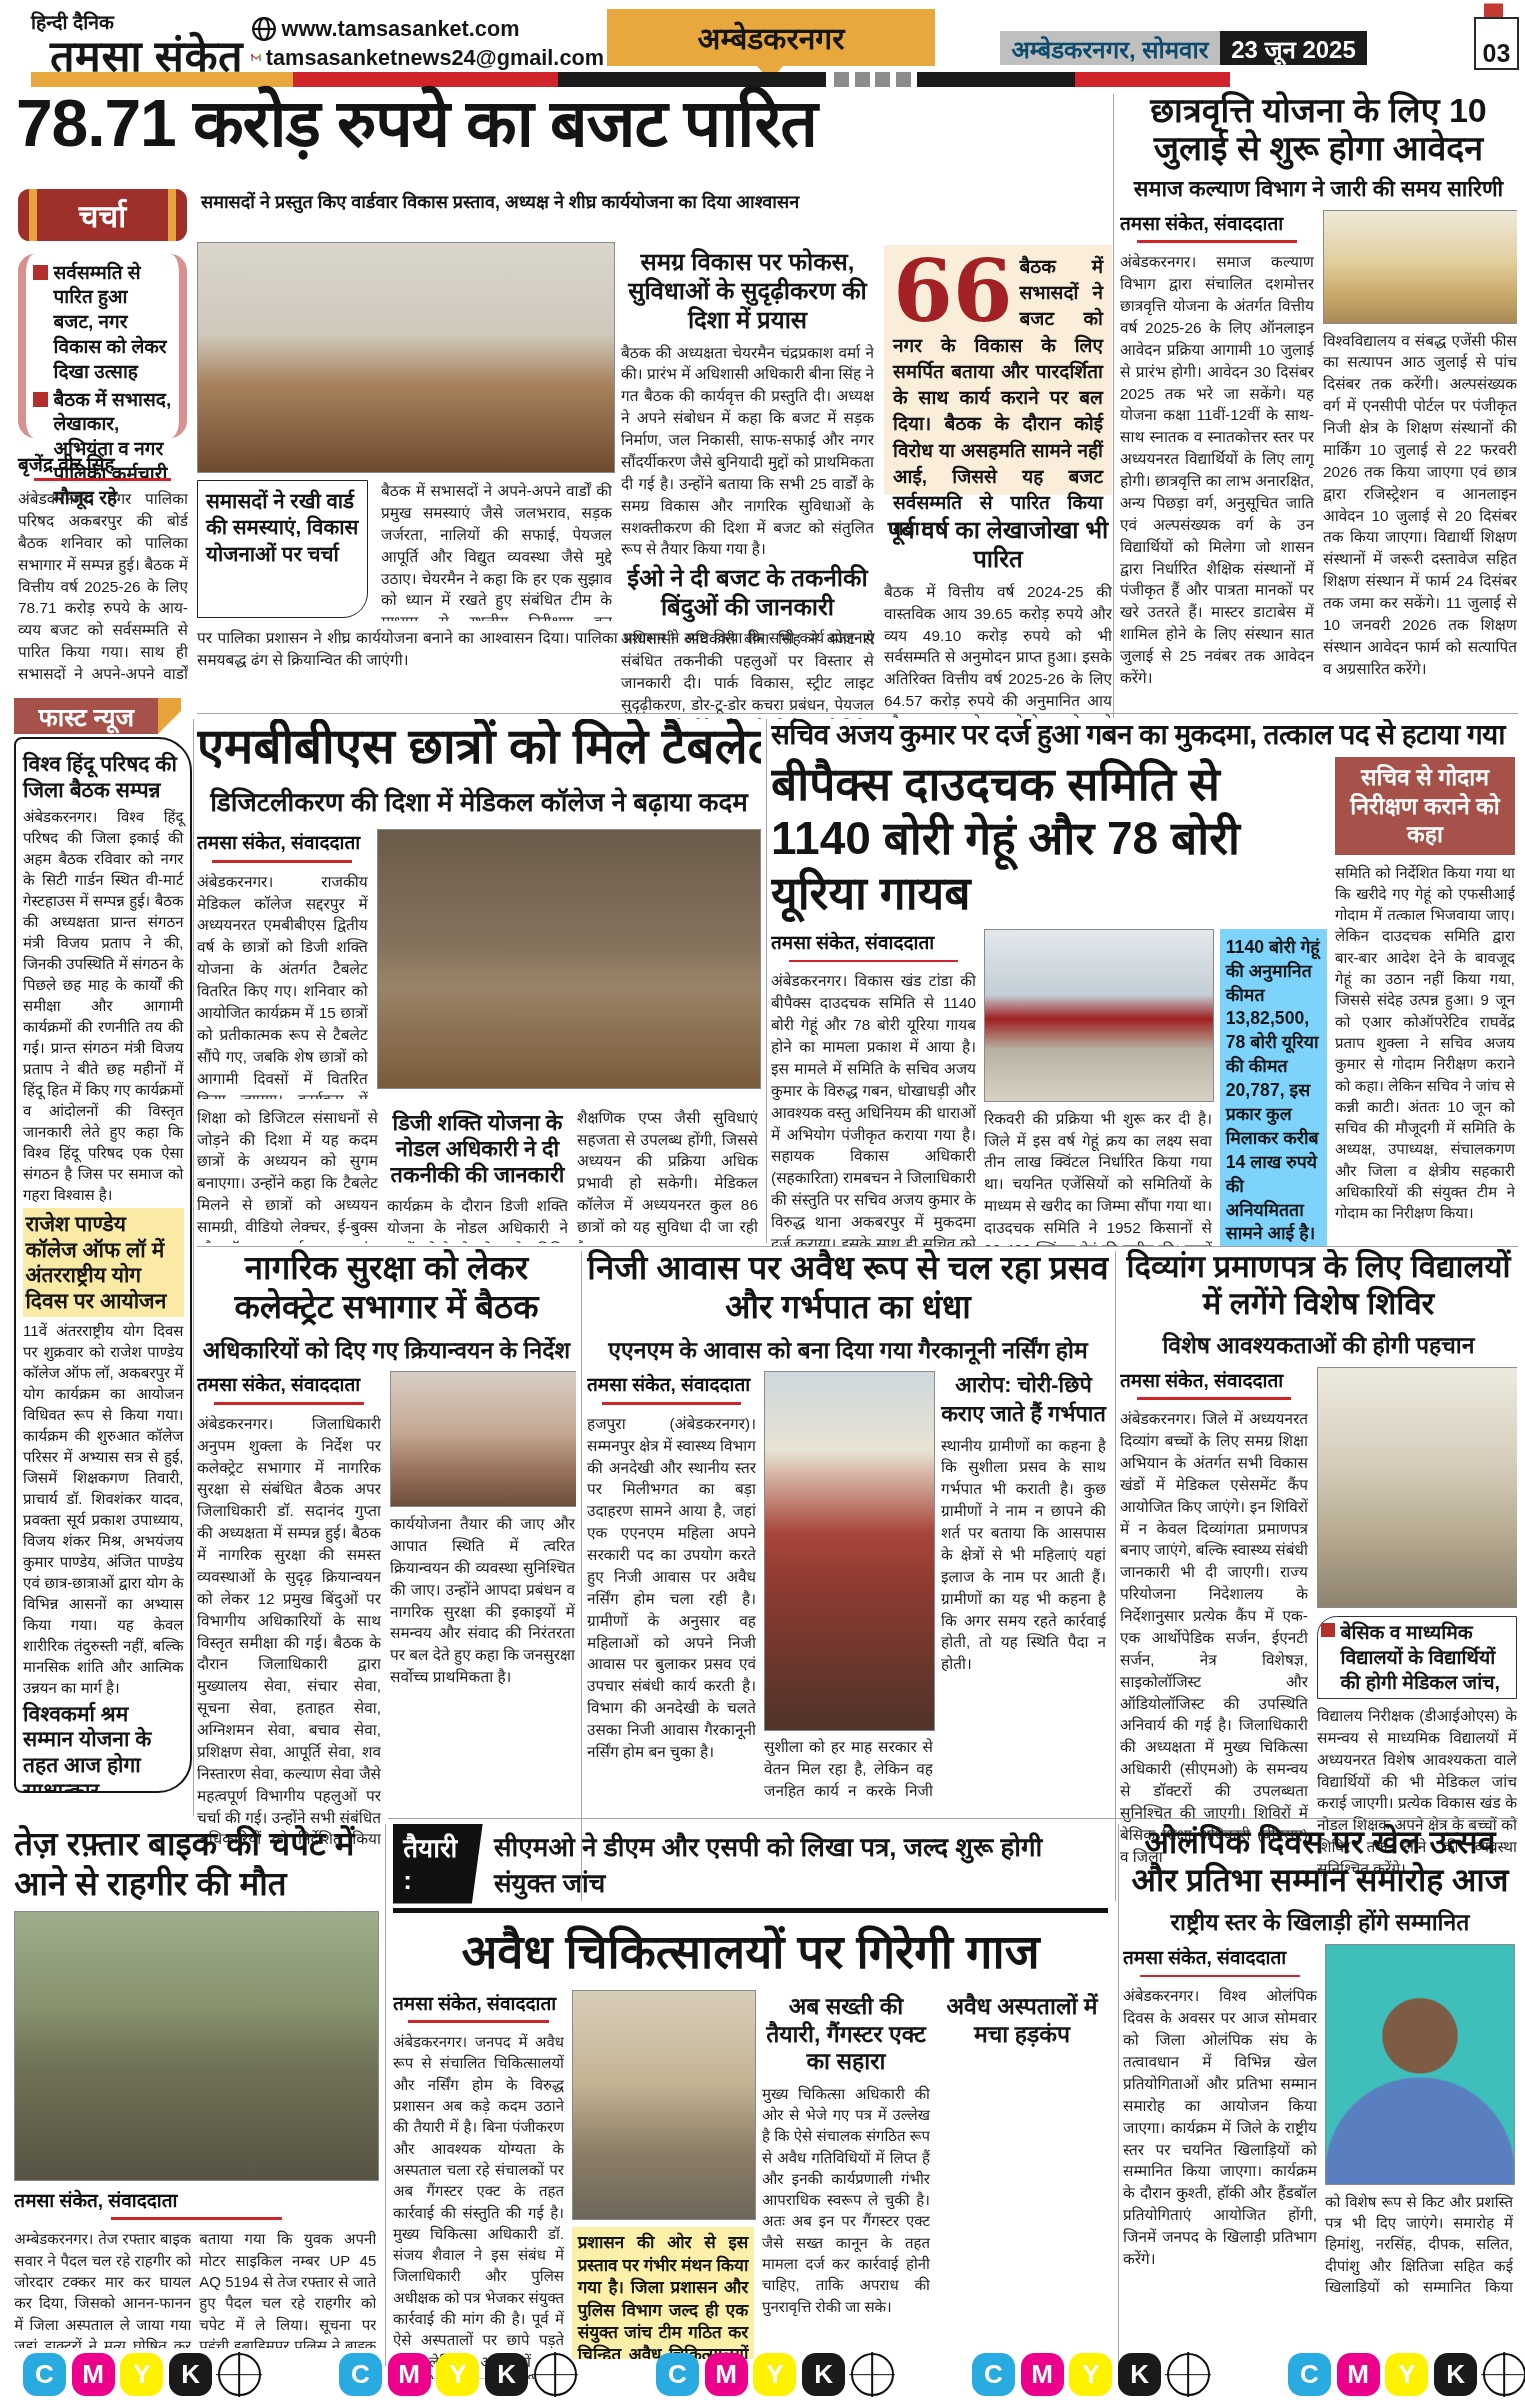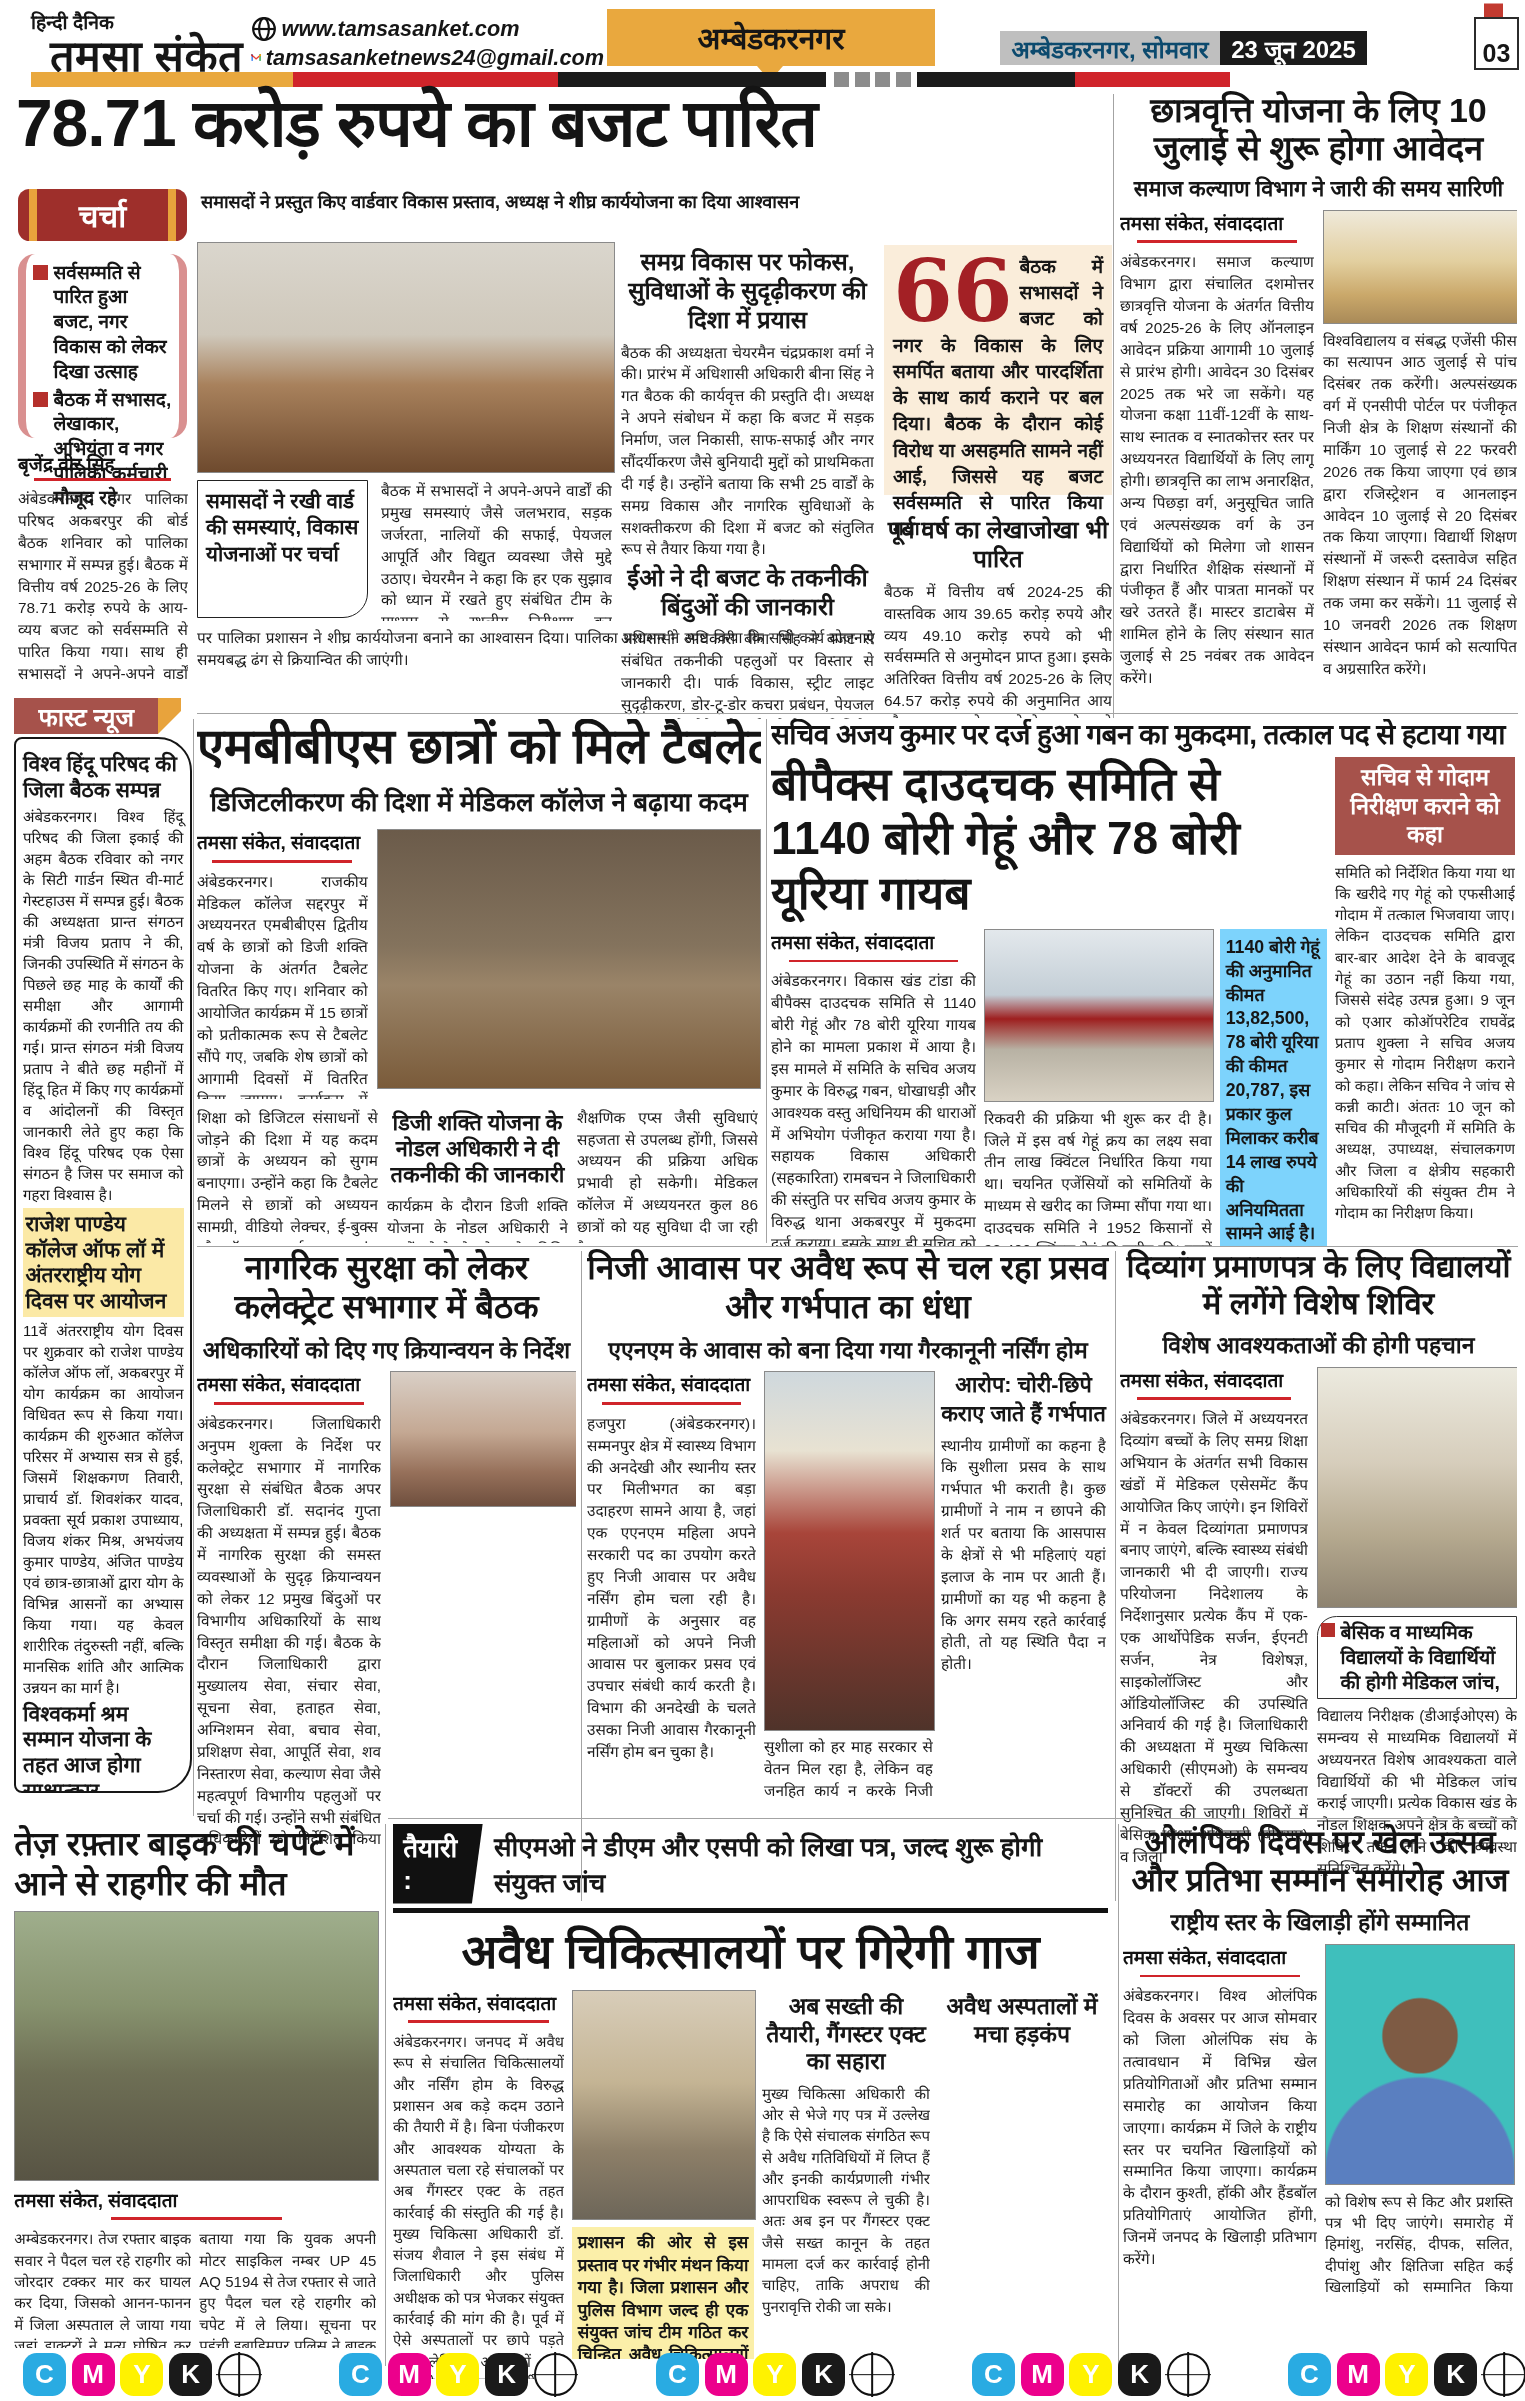--- a/index.html
+++ b/index.html
@@ -13,21 +13,21 @@
   .rule{height:2.9px;background:#D0242A;margin:4.6px auto 8px auto;width:82%;}
   .photo{border:0.6px solid #8a8a8a;}
   .vr{position:absolute;width:1.1px;background:#a3a3a3;}
   .hr{position:absolute;height:1.1px;background:#a3a3a3;}
 
   
   #tagline{left:31px;top:8px;font-size:19.4px;font-weight:700;}
   #title{left:50px;top:25px;font-size:43px;font-weight:800;letter-spacing:0.6px;}
   #mast-contact{left:251px;top:15px;width:353px;}
   .contact-row{display:flex;align-items:center;gap:4.6px;height:28.5px;}
-  .contact-row span{font-size:21.7px;font-weight:700;font-style:italic;}
+  .contact-row span{font-size:21.7px;font-weight:700;}
   #city-tab{left:607px;top:9px;width:328px;height:57px;background:#E9A83E;
             display:flex;align-items:center;justify-content:center;font-size:30px;font-weight:700;}
   #city-tab:after{content:"";position:absolute;left:50%;bottom:-15px;margin-left:-13.7px;
             border-left:13.7px solid transparent;border-right:13.7px solid transparent;border-top:15px solid #E9A83E;}
   #dateline{left:1000px;top:31px;height:34px;display:flex;}
   #dateline .grey{background:#BFBFBF;color:#0c4a6e;font-size:24px;font-weight:700;display:flex;align-items:center;padding:0 11.4px;}
   #dateline .blk{background:#1b1b1b;color:#fff;font-size:24px;font-weight:700;display:flex;align-items:center;padding:0 11.4px;}
   #pagebox{left:1474px;top:17px;width:41px;height:49px;border:2.3px solid #2b2b2b;background:#fff;
            display:flex;align-items:flex-end;justify-content:center;font-size:25px;font-weight:700;}
   #bookmark{left:1484px;top:3.4px;width:19.4px;height:33px;background:#C23A30;
@@ -352,20 +352,21 @@
     <div class="hl sec-hl">नागरिक सुरक्षा को लेकर कलेक्ट्रेट सभागार में बैठक</div>
     <div class="sec-sub">अधिकारियों को दिए गए क्रियान्वयन के निर्देश</div>
     <div class="cols">
       <div class="colA">
         <div class="byline">तमसा संकेत, संवाददाता</div>
         <div class="rule"></div>
         <div class="body-txt clip bt">अंबेडकरनगर। जिलाधिकारी अनुपम शुक्ला के निर्देश पर कलेक्ट्रेट सभागार में नागरिक सुरक्षा से संबंधित बैठक अपर जिलाधिकारी डॉ. सदानंद गुप्ता की अध्यक्षता में सम्पन्न हुई। बैठक में नागरिक सुरक्षा की समस्त व्यवस्थाओं के सुदृढ़ क्रियान्वयन को लेकर 12 प्रमुख बिंदुओं पर विभागीय अधिकारियों के साथ विस्तृत समीक्षा की गई। बैठक के दौरान जिलाधिकारी द्वारा मुख्यालय सेवा, संचार सेवा, सूचना सेवा, हताहत सेवा, अग्निशमन सेवा, बचाव सेवा, प्रशिक्षण सेवा, आपूर्ति सेवा, शव निस्तारण सेवा, कल्याण सेवा जैसे महत्वपूर्ण विभागीय पहलुओं पर चर्चा की गई। उन्होंने सभी संबंधित अधिकारियों को निर्देशित किया कि नागरिक सुरक्षा की समस्त इकाइयों की समन्वित</div>
       </div>
       <div class="colB">
         <div class="photo" id="civil-photo"></div>
+        <div class="body-txt clip bt2">कार्ययोजना तैयार की जाए और आपात स्थिति में त्वरित क्रियान्वयन की व्यवस्था सुनिश्चित की जाए। उन्होंने आपदा प्रबंधन व नागरिक सुरक्षा की इकाइयों में समन्वय और संवाद की निरंतरता पर बल देते हुए कहा कि जनसुरक्षा सर्वोच्च प्राथमिकता है।</div>
       </div>
     </div>
   </div>
 
   <div class="abs clip" id="nursing">
     <div class="hl sec-hl">निजी आवास पर अवैध रूप से चल रहा प्रसव और गर्भपात का धंधा</div>
     <div class="sec-sub">एएनएम के आवास को बना दिया गया गैरकानूनी नर्सिंग होम</div>
     <div class="cols">
       <div class="colA">
         <div class="byline">तमसा संकेत, संवाददाता</div>

